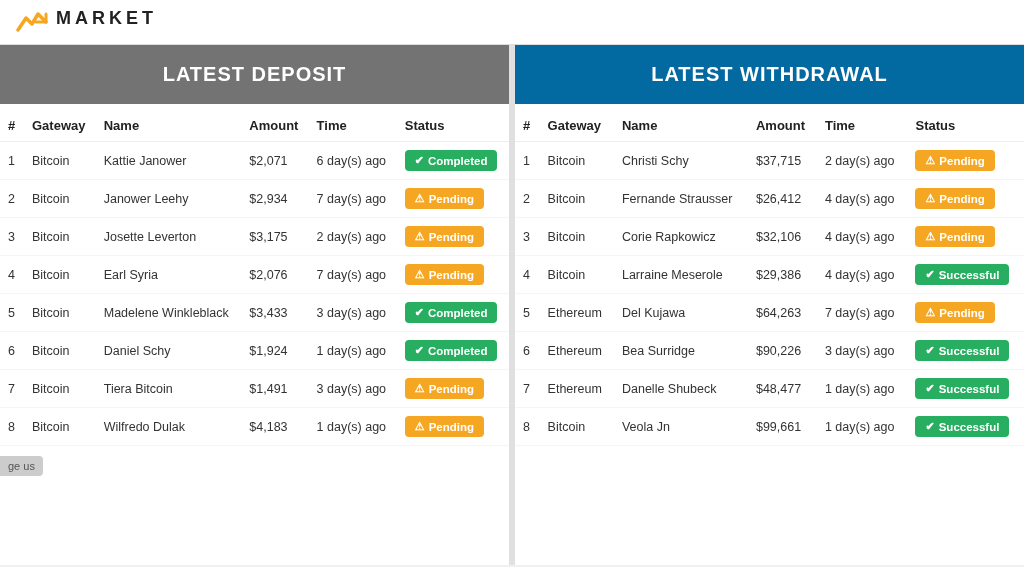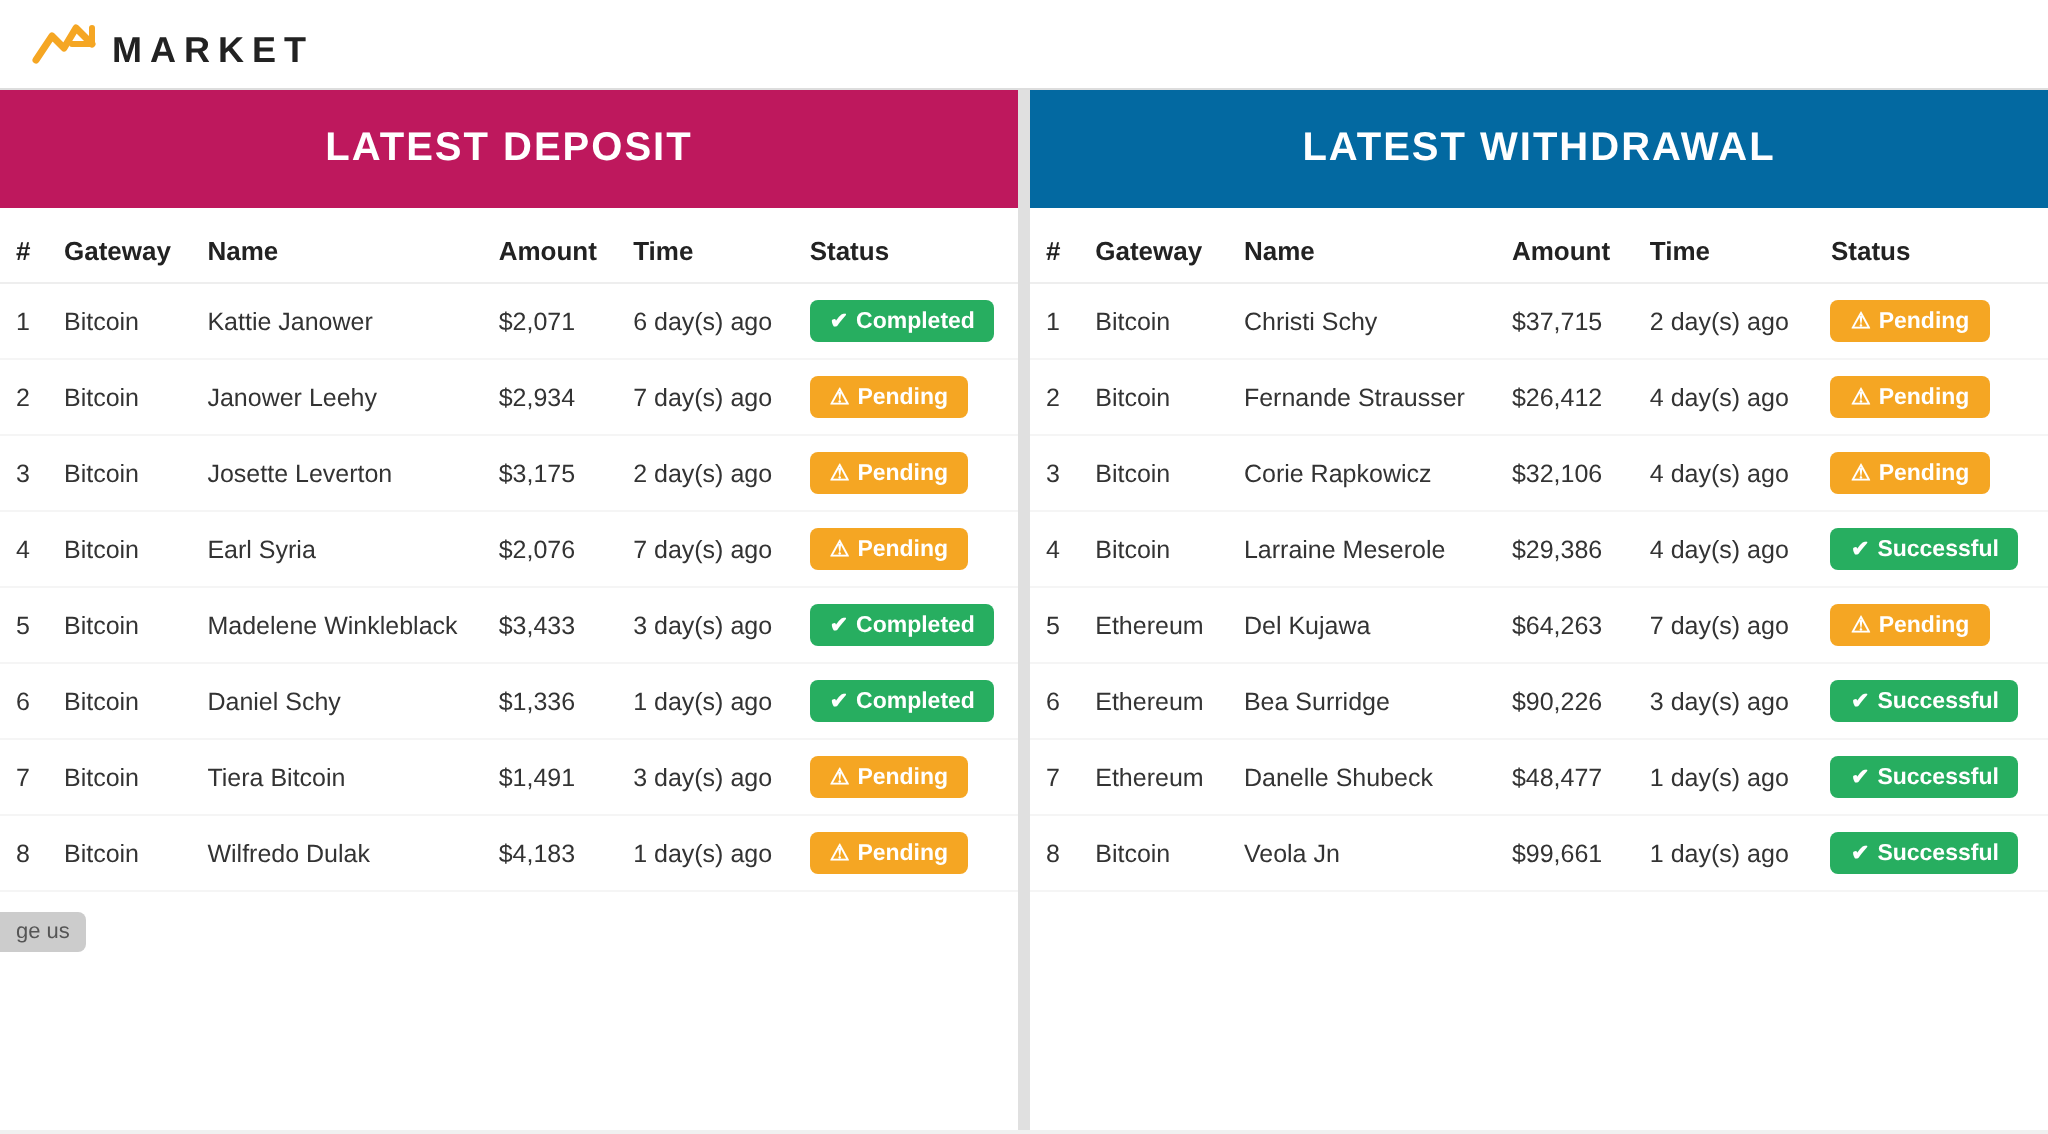--- a/index.html
+++ b/index.html
@@ -10,21 +10,21 @@
     }
     .top-bar {
       background: #fff;
       padding: 8px 16px;
       display: flex;
       align-items: center;
       border-bottom: 1px solid #ddd;
     }
     .logo {
       display: flex;
-      align-items: flex-end;
+      align-items: flex-start;
       gap: 4px;
     }
     .logo-icon {
       width: 36px;
       height: 28px;
     }
     .logo-text {
       font-size: 18px;
       font-weight: 900;
       letter-spacing: 4px;
@@ -41,21 +41,21 @@
     }
     .panel-header {
       padding: 18px 10px;
       text-align: center;
       font-size: 20px;
       font-weight: 900;
       letter-spacing: 1px;
       color: #fff;
     }
     .panel-header.deposit {
-      background: #be185d;
+      background: #737373;
     }
     .panel-header.withdrawal {
       background: #0369a1;
     }
     .panel-divider {
       width: 6px;
       background: #e0e0e0;
     }
     table {
       width: 100%;
@@ -208,21 +208,21 @@
       <span class="badge badge-completed">
         <span class="badge-icon">✔</span>
         Completed
       </span>
     </td>
   </tr>
           <tr>
     <td>6</td>
     <td>Bitcoin</td>
     <td>Daniel Schy</td>
-    <td>$1,336</td>
+    <td>$1,924</td>
     <td>1 day(s) ago</td>
     <td>
       <span class="badge badge-completed">
         <span class="badge-icon">✔</span>
         Completed
       </span>
     </td>
   </tr>
           <tr>
     <td>7</td>

